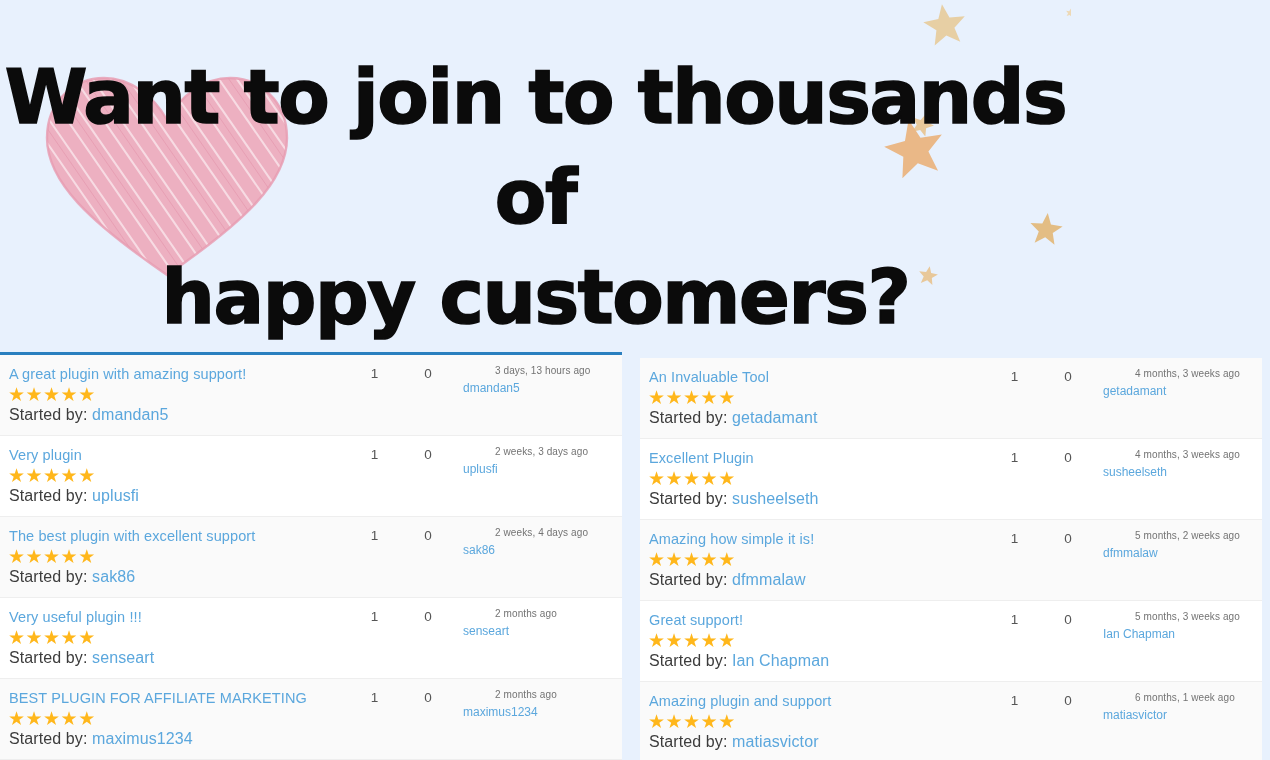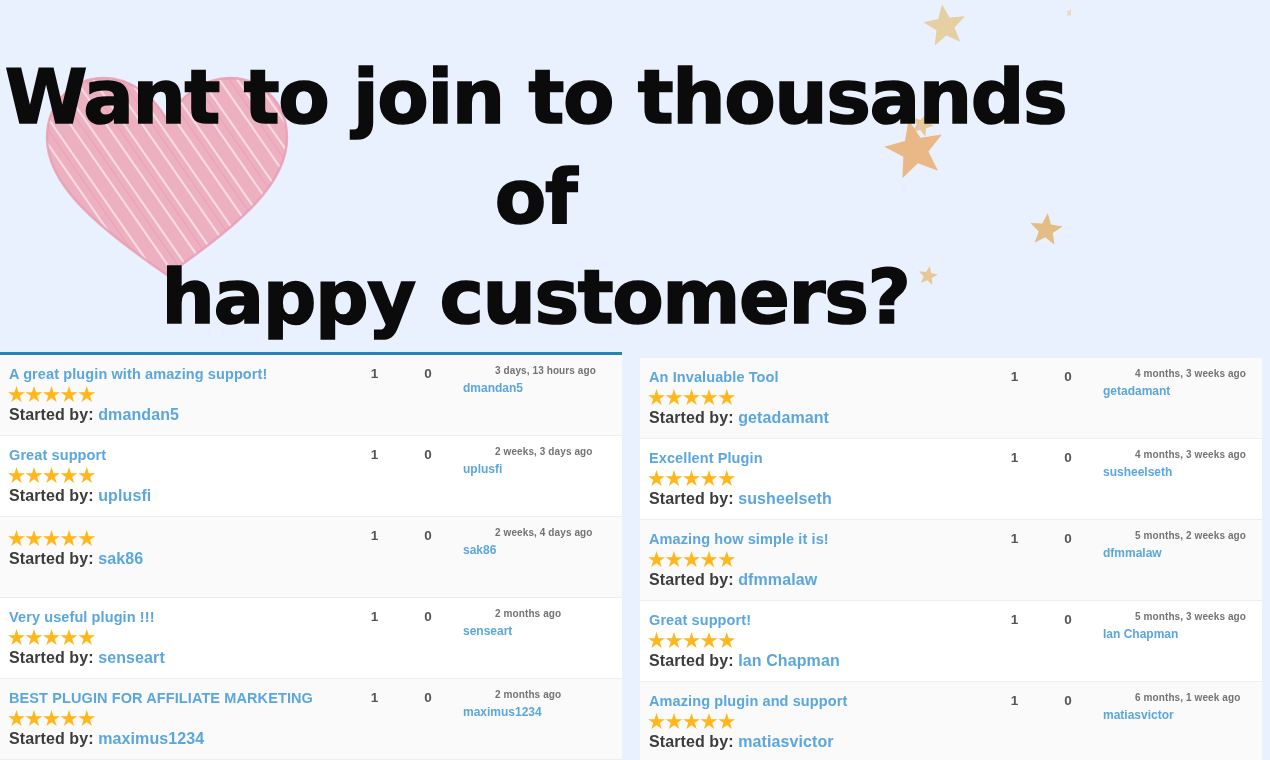--- a/index.html
+++ b/index.html
@@ -61,21 +61,20 @@
   
   #reviews {
     position: absolute;
     left: 0;
     top: 352px;
     width: 1270px;
     height: 408px;
     display: flex;
     gap: 18px;
     overflow: hidden;
-    font-weight: bold;
   }
 
   .review-table {
     width: 622px;
     background: #ffffff;
     border-top: 3px solid #2a7fbf;
     font-size: 13px;
     overflow: hidden;
     height: 408px;
   }
@@ -227,30 +226,30 @@
       <div class="review-row alt">
         <div class="col-topic"><a href="#" class="topic-title">A great plugin with amazing support!</a><span class="stars" style="color:#ffb71b;font-size:19px;letter-spacing:.5px;">★★★★★</span><span class="started-by"><span>Started by:</span> <a href="#" class="uname">dmandan5</a></span></div>
         <div class="col-count">1</div>
         <div class="col-count wide">0</div>
         <div class="col-freshness">
           <a href="#" class="fresh-date">3 days, 13 hours ago</a>
           <a href="#" class="fresh-user">dmandan5</a>
         </div>
       </div>
       <div class="review-row">
-        <div class="col-topic"><a href="#" class="topic-title">Great support</a><span class="stars" style="color:#ffb71b;font-size:19px;letter-spacing:.5px;">★★★★★</span><span class="started-by"><span>Started by:</span> <a href="#" class="uname">uplusfi</a></span></div>
+        <div class="col-topic"><a href="#" class="topic-title">Very plugin</a><span class="stars" style="color:#ffb71b;font-size:19px;letter-spacing:.5px;">★★★★★</span><span class="started-by"><span>Started by:</span> <a href="#" class="uname">uplusfi</a></span></div>
         <div class="col-count">1</div>
         <div class="col-count wide">0</div>
         <div class="col-freshness">
           <a href="#" class="fresh-date">2 weeks, 3 days ago</a>
           <a href="#" class="fresh-user">uplusfi</a>
         </div>
       </div>
       <div class="review-row alt">
-        <div class="col-topic"><span class="stars" style="color:#ffb71b;font-size:19px;letter-spacing:.5px;">★★★★★</span><span class="started-by"><span>Started by:</span> <a href="#" class="uname">sak86</a></span></div>
+        <div class="col-topic"><a href="#" class="topic-title">The best plugin with excellent support</a><span class="stars" style="color:#ffb71b;font-size:19px;letter-spacing:.5px;">★★★★★</span><span class="started-by"><span>Started by:</span> <a href="#" class="uname">sak86</a></span></div>
         <div class="col-count">1</div>
         <div class="col-count wide">0</div>
         <div class="col-freshness">
           <a href="#" class="fresh-date">2 weeks, 4 days ago</a>
           <a href="#" class="fresh-user">sak86</a>
         </div>
       </div>
       <div class="review-row">
         <div class="col-topic"><a href="#" class="topic-title">Very useful plugin !!!</a><span class="stars" style="color:#ffb71b;font-size:19px;letter-spacing:.5px;">★★★★★</span><span class="started-by"><span>Started by:</span> <a href="#" class="uname">senseart</a></span></div>
         <div class="col-count">1</div>

